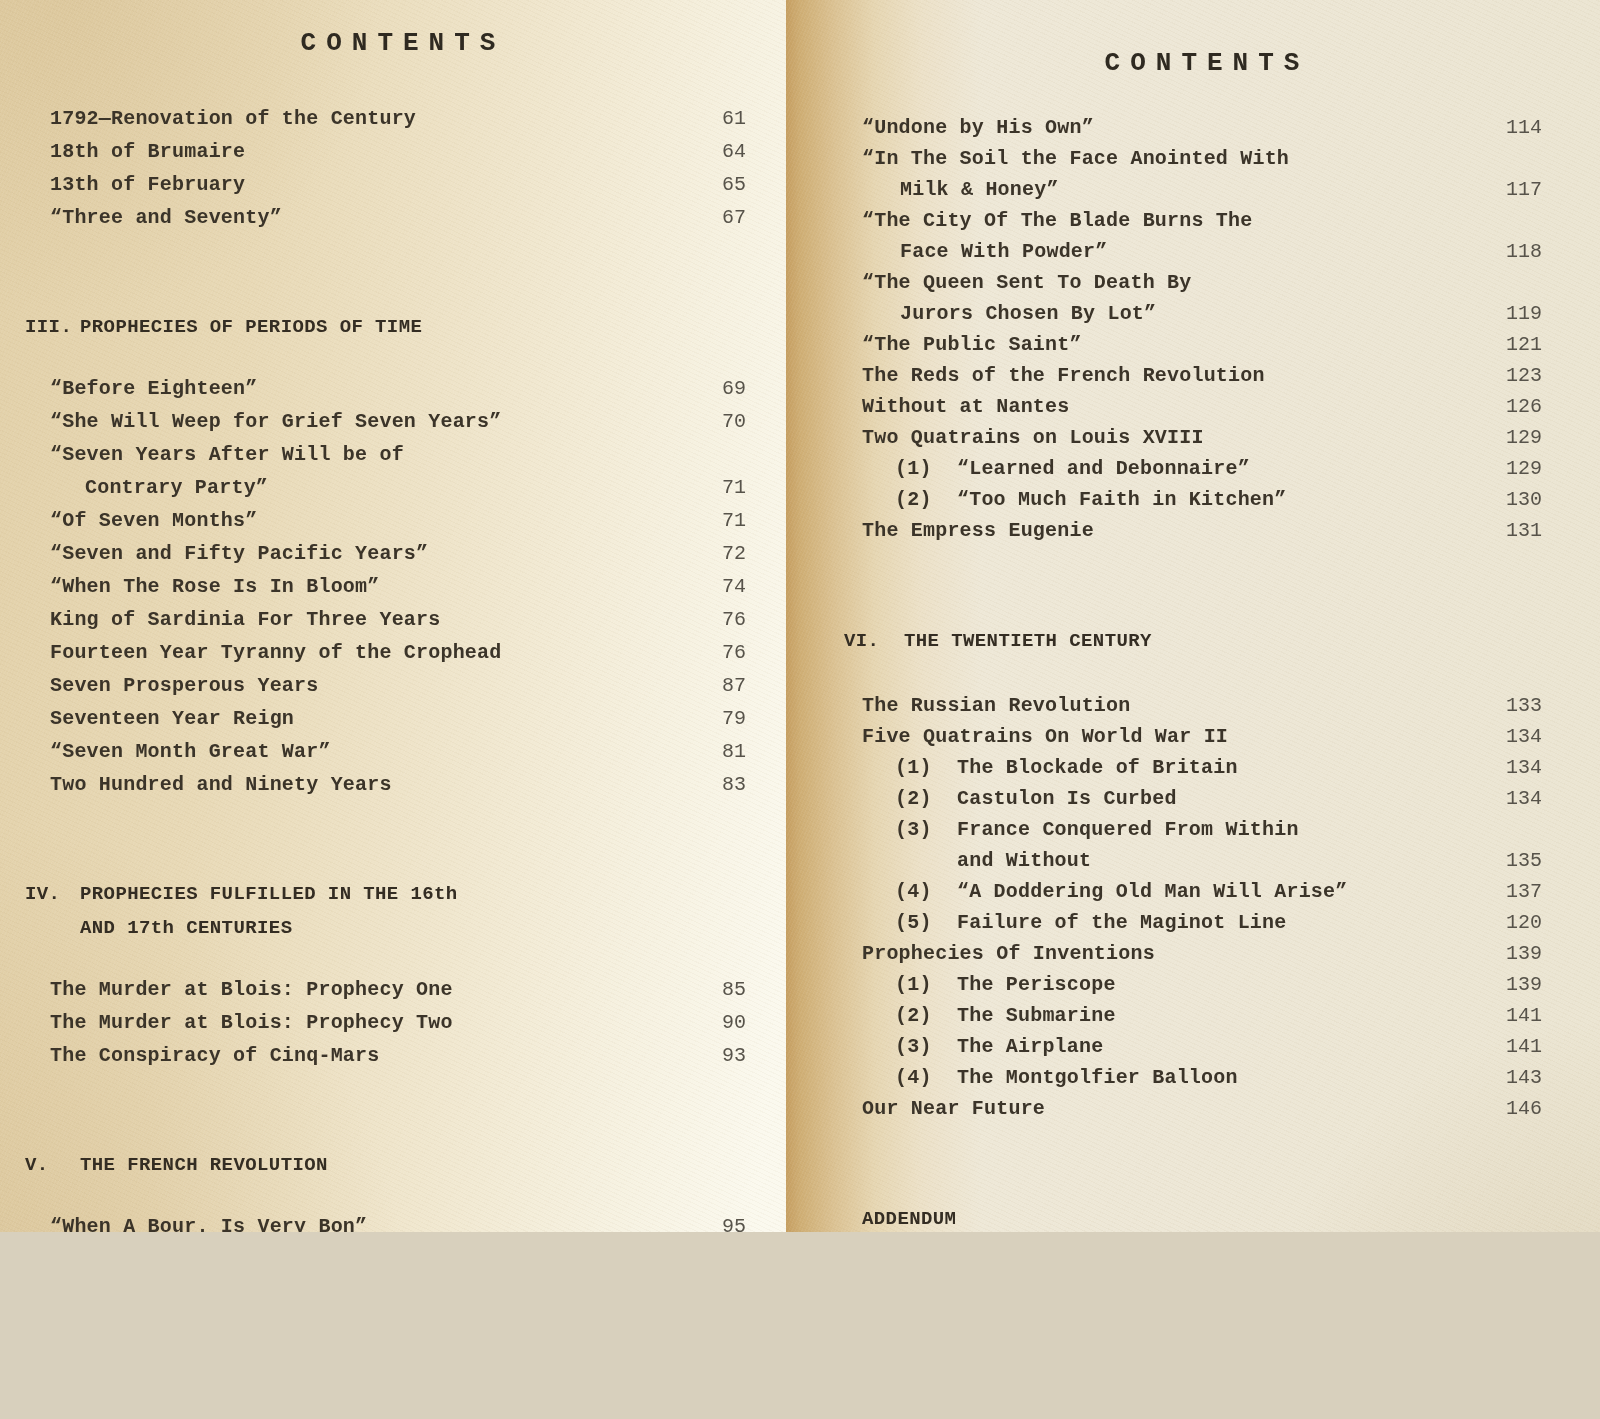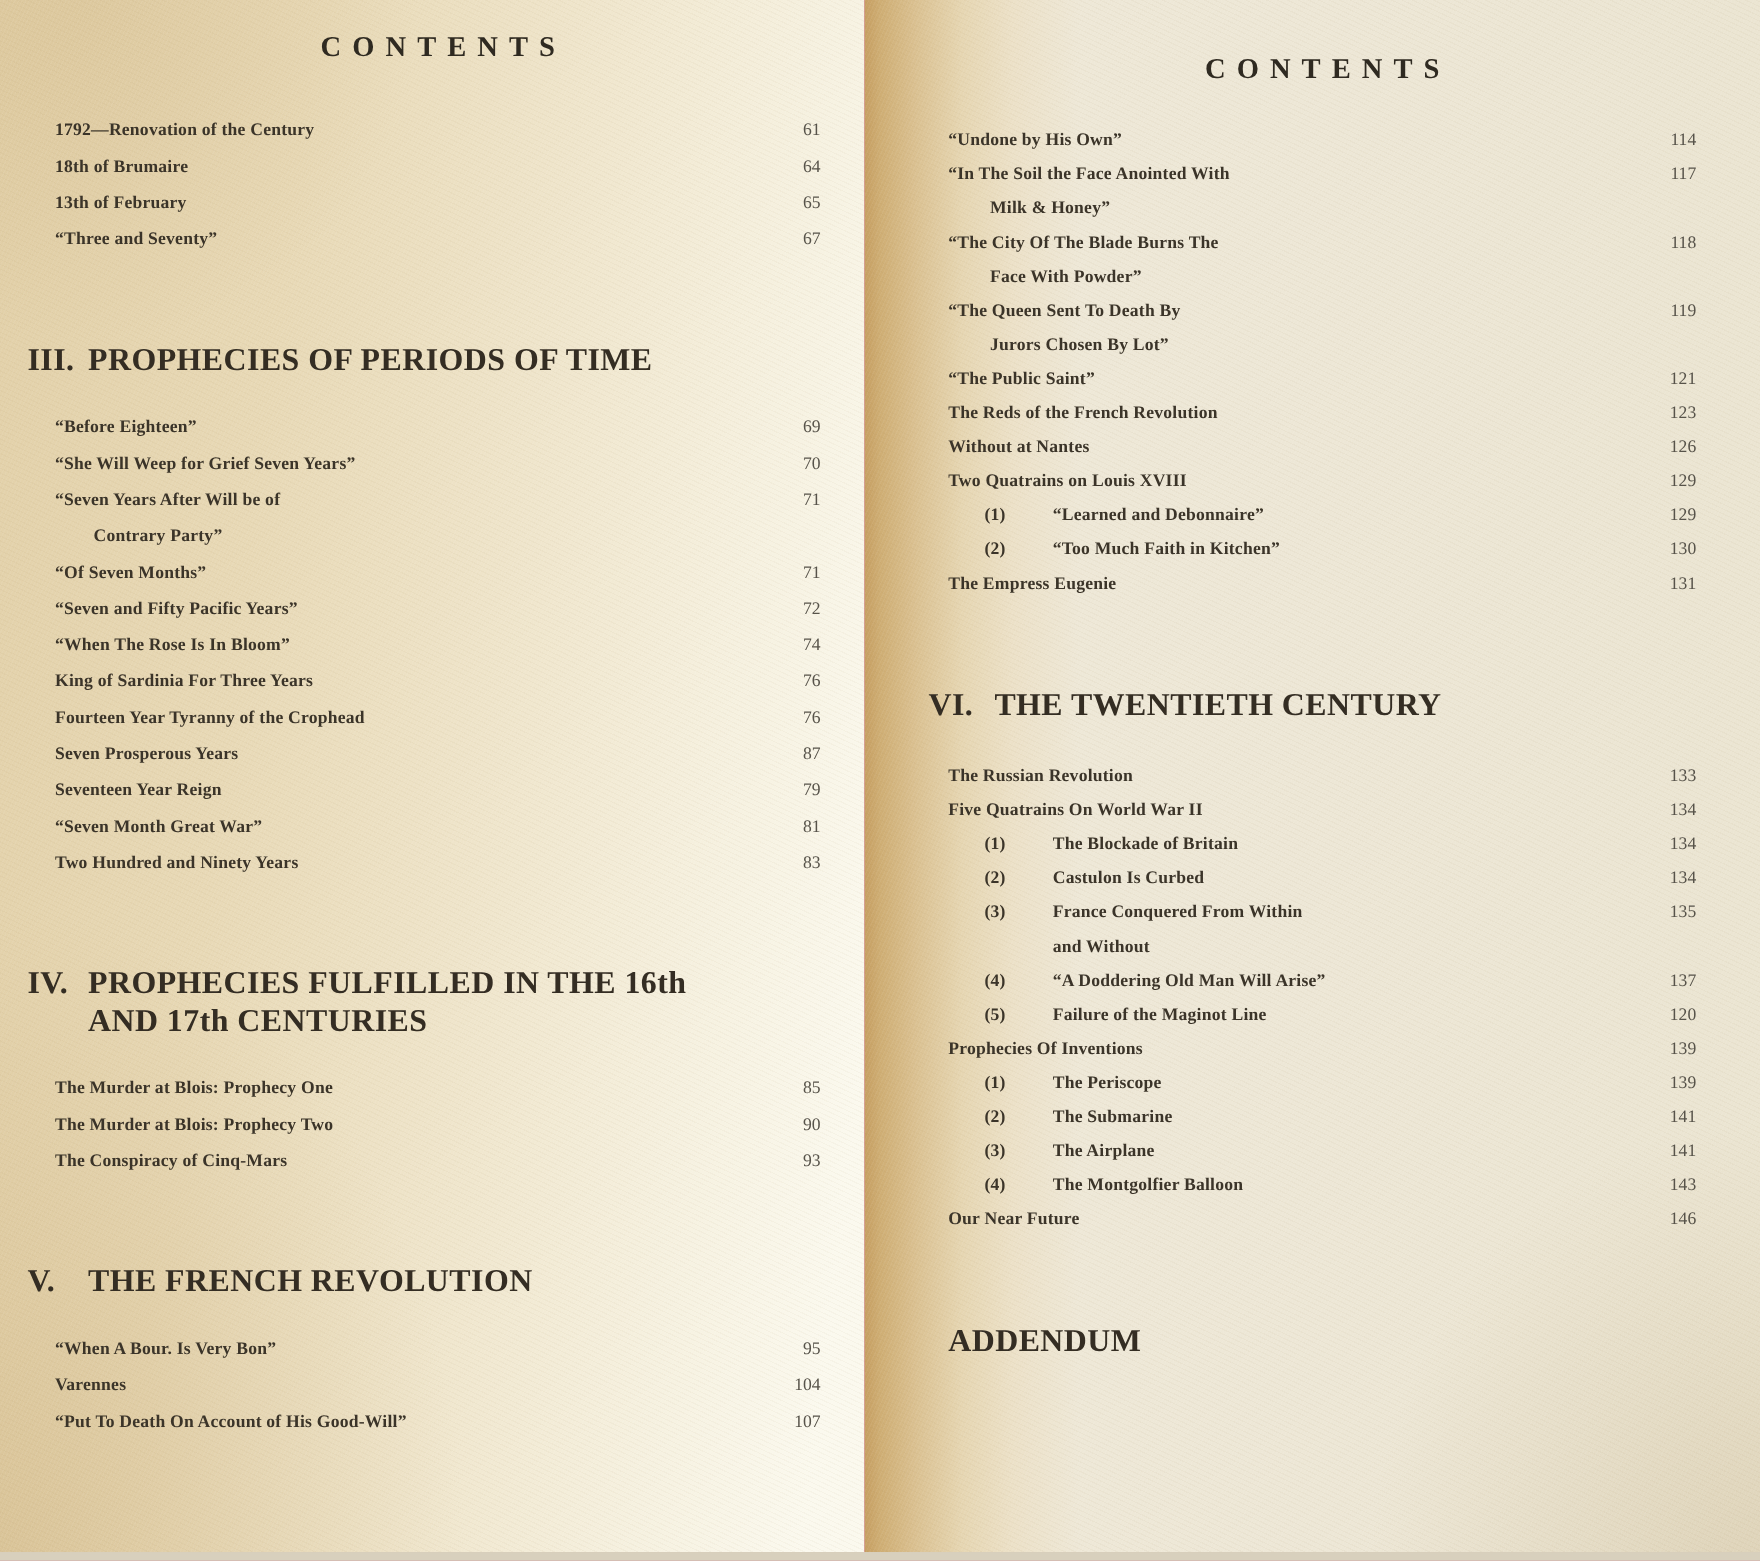--- a/index.html
+++ b/index.html
@@ -1,18 +1,18 @@
 <!DOCTYPE html>
 <html><head>
 <meta charset="utf-8">
 <style>
   html,body{margin:0;padding:0;background:#d8d0bd;}
   .book{
-    position:relative;width:1600px;height:1411px;overflow:hidden;
-    font-family:Liberation Serif, serif;background:#be185d;
+    position:relative;width:1600px;height:1232px;overflow:hidden;
+    font-family:Liberation Mono, monospace;background:#f0abfc;
   }
   .page{position:absolute;top:0;height:1419px;}
   .page-left{
     left:0;width:786px;
     background:
       radial-gradient(90% 70% at 0% 100%, rgba(186,150,88,0.28), rgba(186,150,88,0) 60%),
       radial-gradient(70% 40% at 10% 0%, rgba(186,150,88,0.16), rgba(186,150,88,0) 55%),
       linear-gradient(97deg,#e2d0a8 0%,#e8d9b6 30%,#efe5cb 55%,#f6f1e0 78%,#fbf9ee 94%,#fbf9ee 100%);
   }
   .page-right{
@@ -34,30 +34,30 @@
   .contents-title{
     margin:0;text-align:center;font-size:26px;font-weight:700;
     letter-spacing:10px;text-indent:10px;color:#2f2a21;line-height:34px;
   }
   .page-left  .contents-title{margin-bottom:42px;}
   .page-right .contents-title{margin-bottom:32px;}
 
   .page-left  .section + .section{margin-top:76px;}
   .page-right .section + .section{margin-top:78px;}
 
-  .heading{display:flex;font-size:29px;font-weight:700;color:#342d23;line-height:34px;letter-spacing:0.4px;}
+  .heading{display:flex;font-size:19px;font-weight:700;color:#342d23;line-height:34px;letter-spacing:0.4px;}
   .page-left  .heading{margin:0 0 28px 0;}
   .page-right .heading{margin:0 0 32px 0;}
   .page-left  .heading.numbered{margin-left:-25px;}
   .page-right .heading.numbered{margin-left:-18px;}
   .hnum{flex:0 0 55px;}
   .page-right .hnum{flex:0 0 60px;}
   .hl{display:block;}
 
-  .row{display:flex;align-items:flex-start;font-size:16px;line-height:33px;}
+  .row{display:flex;align-items:flex-end;font-size:20px;line-height:33px;}
   .page-right .row{line-height:31px;}
   .t{flex:1;font-weight:700;color:#3b3429;letter-spacing:0.2px;}
   .n{font-weight:400;color:#57534a;padding-left:12px;}
   .l2{display:block;padding-left:35px;}
   .page-right .l2{padding-left:38px;}
   .enum{display:inline-block;width:62px;margin-left:34px;}
   .page-right .enum{margin-left:33px;}
   .l2.sub2{padding-left:96px;}
   .page-right .l2.sub2{padding-left:95px;}
 </style>

